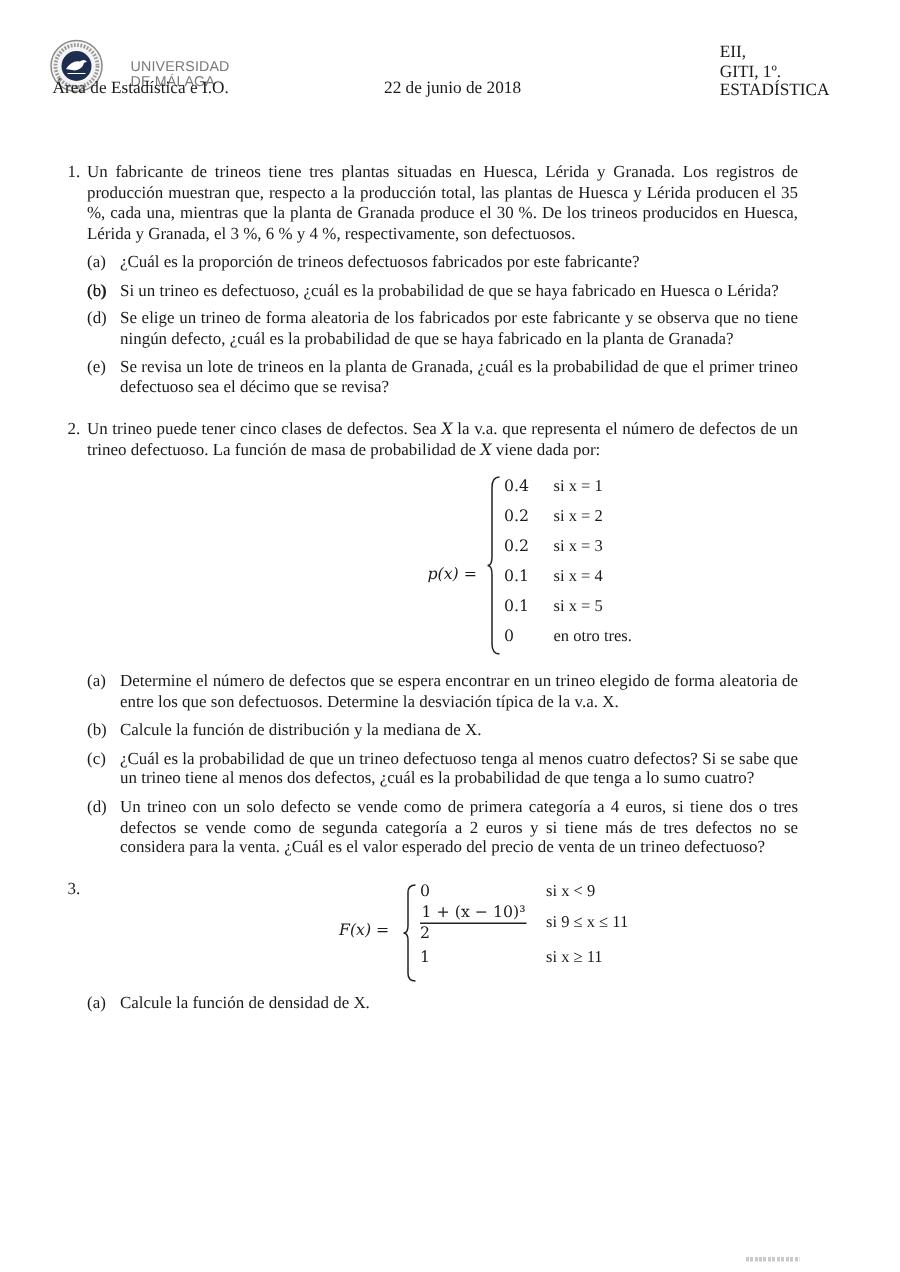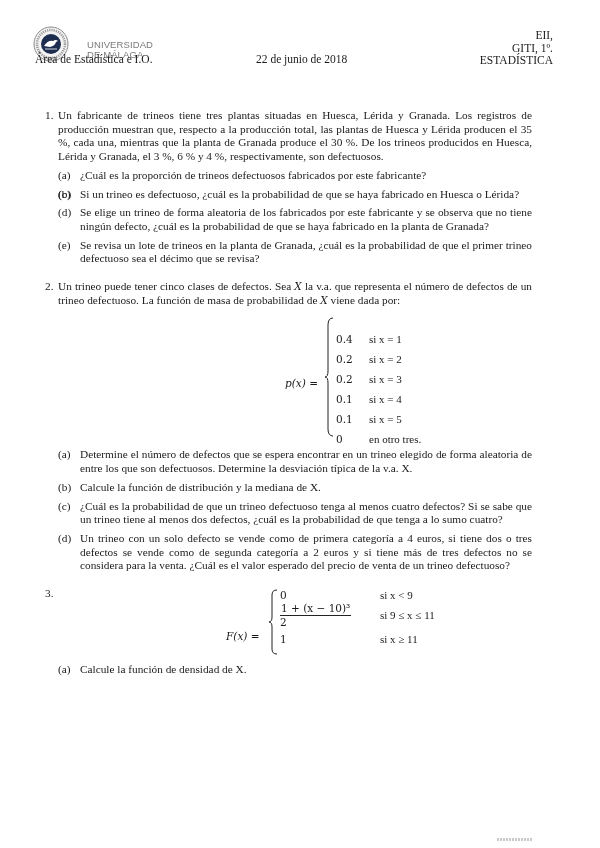--- a/index.html
+++ b/index.html
@@ -15,55 +15,55 @@
     .seal { position: absolute; left: 0; top: 0; width: 36px; height: 36px; }
     .uni-name {
       position: absolute; left: 54px; top: 14px;
       font-family: Liberation Sans, sans-serif;
       font-size: 9.5px; line-height: 10px; color: #7a7a7a; letter-spacing: 0.1px;
     }
     .hdr-left { position: absolute; left: 35px; top: 53px; font-size: 11.5px; }
     .hdr-center { position: absolute; left: 256px; top: 53px; font-size: 11.5px; }
     .hdr-right {
       position: absolute; right: 47px; top: 29px; font-size: 11.5px;
-      text-align: right; line-height: 12.5px;
+      line-height: 12.5px;
     }
 
     
     .content { position: absolute; left: 45px; top: 109px; width: 487px; font-size: 11.3px; line-height: 13.7px; }
     .problem { position: relative; padding-left: 13px; text-align: justify; }
     .problem-num { position: absolute; left: 0; top: 0; }
     .parts { margin-top: 5px; }
     .part { position: relative; padding-left: 22px; margin-bottom: 5px; text-align: justify; }
     .part-label { position: absolute; left: 0; top: 0; }
     .p1 { margin-bottom: 14px; }
     .p2 { margin-bottom: 14px; }
 
     .math { font-family: "DejaVu Serif", serif; font-style: italic; font-size: 10.5px; }
 
     
     .pmf { position: relative; height: 130px; margin: 6px 0 4px; }
     .pmf-lhs { position: absolute; left: 227px; top: 64px; }
     .brace { position: absolute; font-family: "DejaVu Serif", serif; color: #222; }
     .pmf-brace { left: 266px; top: 4px; width: 10px; height: 120px; }
-    .pmf-rows { position: absolute; left: 278px; top: 16px; }
+    .pmf-rows { position: absolute; left: 278px; top: 1px; }
     .pmf-row { height: 20px; line-height: 20px; white-space: nowrap; font-size: 11px; }
     .pmf-val { display: inline-block; width: 33px; font-family: "DejaVu Serif", serif; font-size: 10.5px; }
 
     
     .cdf { position: relative; height: 70px; margin: 6px 0 6px; }
-    .cdf-lhs { position: absolute; left: 168px; top: 43px; }
+    .cdf-lhs { position: absolute; left: 168px; top: 27px; }
     .cdf-brace { left: 210px; top: 2px; width: 10px; height: 66px; }
     .cdf-rows { position: absolute; left: 222px; top: 1px; }
     .cdf-row { position: relative; white-space: nowrap; font-size: 11px; }
     .cdf-val { display: inline-block; width: 84px; font-family: "DejaVu Serif", serif; font-size: 10.5px; vertical-align: middle; }
     .frac { display: inline-block; text-align: left; vertical-align: middle; }
     .frac .num { display: block; border-bottom: 0.8px solid #222; padding: 0 1px; line-height: 13px; }
     .frac .den { display: block; line-height: 13px; }
-    .cdf-cond { display: inline-block; vertical-align: middle; margin-left: 16px; }
+    .cdf-cond { display: inline-block; vertical-align: middle; }
 
     .footer-mark {
       position: absolute; left: 497px; top: 838px; width: 36px; height: 3px;
       background: repeating-linear-gradient(90deg, #bdbdbd 0 2px, transparent 2px 3px);
       opacity: 0.8;
     }
   </style>
 </head>
 <body>
 

